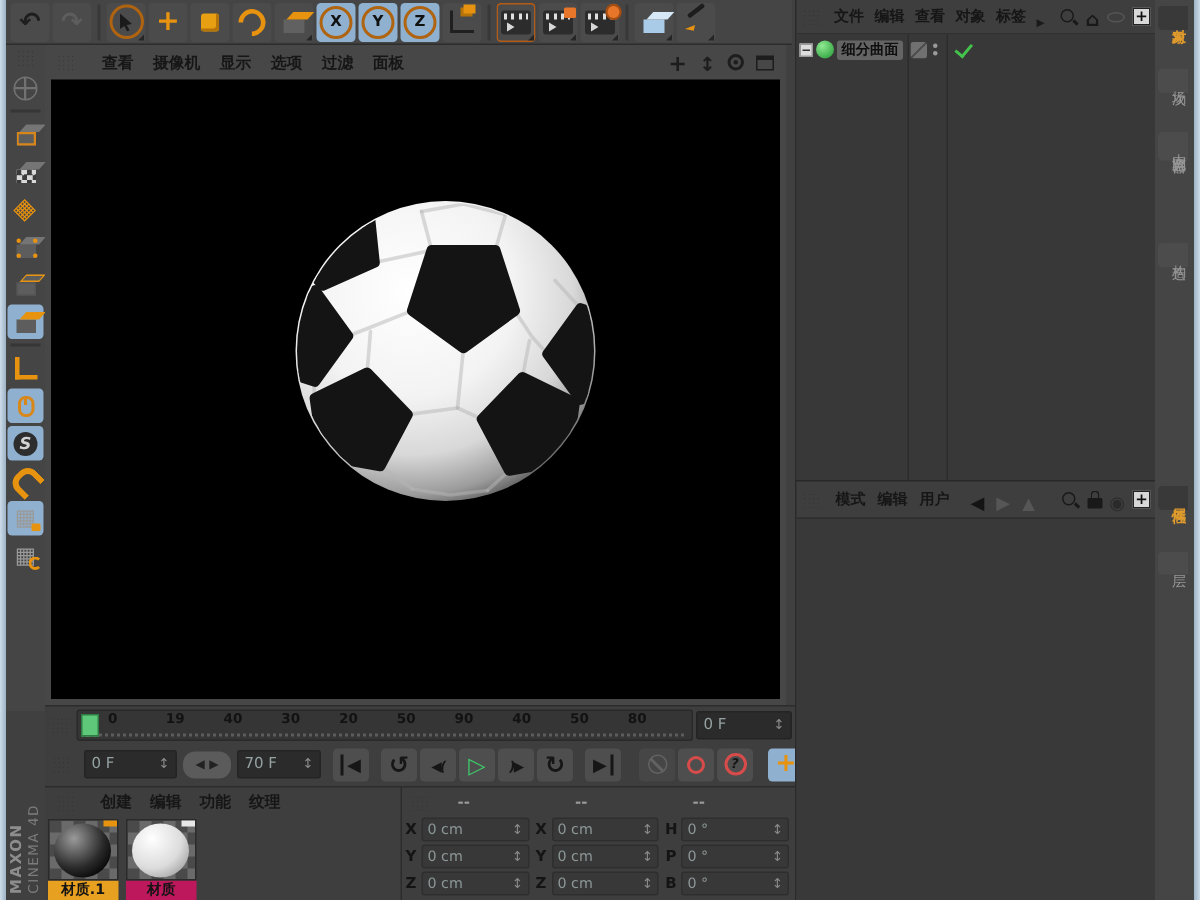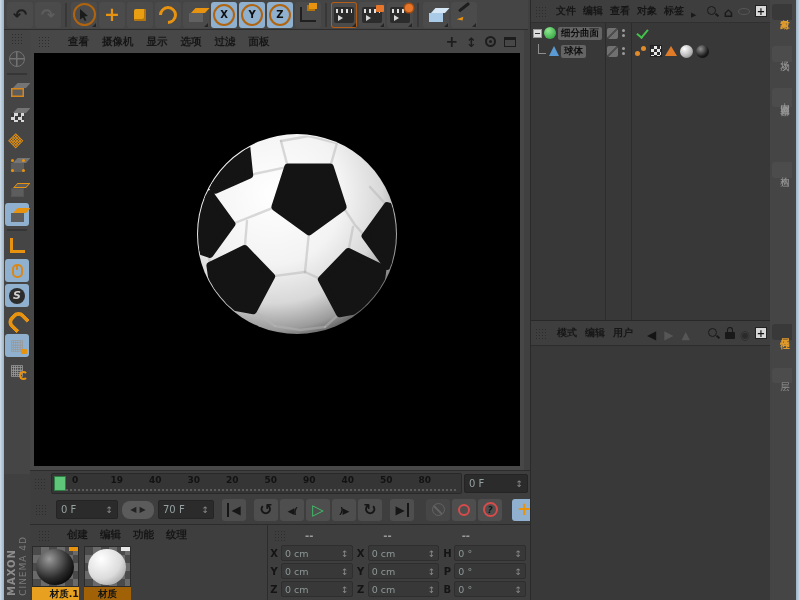--- a/index.html
+++ b/index.html
@@ -146,22 +146,22 @@
   #mat-menu{height:20px;display:flex;align-items:center;gap:12px;padding:0 4px;}
   #mat-list{display:flex;padding:1px 2px;gap:5px;}
   .mat{width:47px;}
   .mat-thumb{position:relative;width:47px;height:41px;background:repeating-conic-gradient(#6a6a6a 0% 25%,#4a4a4a 0% 50%) 0 0/16px 16px;
              border:1px solid #2a2a2a;box-sizing:border-box;}
   .mat-sphere{position:absolute;left:3px;top:2px;width:38px;height:36px;border-radius:50%;}
   .sphere-black{background:radial-gradient(circle at 35% 28%,#9a9a9a,#2a2a2a 55%,#000 85%);}
   .sphere-white{background:radial-gradient(circle at 35% 28%,#ffffff,#dcdcdc 55%,#8f8f8f 95%);}
   .mat-corner{position:absolute;right:0;top:0;width:9px;height:4px;}
   .mat-label{height:13px;font-size:9.5px;font-weight:bold;text-align:center;line-height:13px;color:#141414;
-             background:#a16207;overflow:hidden;}
-  .mat-label.sel{background:#e8a020;text-align:right;}
+             background:#be185d;overflow:hidden;}
+  .mat-label.sel{background:#e8a020;}
 
   
   #coords{position:absolute;left:268px;top:524px;width:262px;height:76px;background:#3e3e3e;
           border-top:1px solid #2c2c2c;padding:2px 4px 0 2px;box-sizing:border-box;}
   #coords-head{display:flex;align-items:center;height:16px;}
   #coords-head .chead{flex:1;font-size:10px;color:#9a9a9a;font-weight:bold;padding-left:14px;}
   #coords-grid{display:grid;grid-template-columns:1fr 1fr 1fr;gap:2px 4px;margin-top:2px;}
   .ccell{display:flex;align-items:center;gap:3px;}
   .clabel{font-size:10px;font-weight:bold;color:#141414;width:8px;text-align:center;}
   .cfield{flex:1;height:14px;background:#383838;border:1px solid #2e2e2e;border-radius:2px;display:flex;
@@ -622,41 +622,20 @@
           <i class="g-visbox"></i>
           <span class="g-visdots">
               <i></i>
               <i></i>
             </span>
         </span>
         <span class="om-c3">
           <i class="g-check"></i>
         </span>
       </div>
-      <div class="om-row">
-        <span class="om-c1">
-          <i class="g-elbow"></i>
-          <i class="g-sphereobj"></i>
-          <span class="om-chip">球体</span>
-        </span>
-        <span class="om-c2">
-          <i class="g-visbox"></i>
-          <span class="g-visdots">
-              <i></i>
-              <i></i>
-            </span>
-        </span>
-        <span class="om-c3">
-          <i class="g-dots2"></i>
-          <i class="g-checker"></i>
-          <i class="g-phongtri"></i>
-          <i class="g-matball-w"></i>
-          <i class="g-matball-b"></i>
-        </span>
-      </div>
     </div>
   </section>
 
   <section id="attribute-manager">
     <div id="am-head">
       <span class="grip" style="margin:0 1px;"></span>
       <span class="menu-item">模式</span>
       <span class="menu-item">编辑</span>
       <span class="menu-item">用户</span>
       <i class="g-navback" style="margin-left:6px;"></i>

